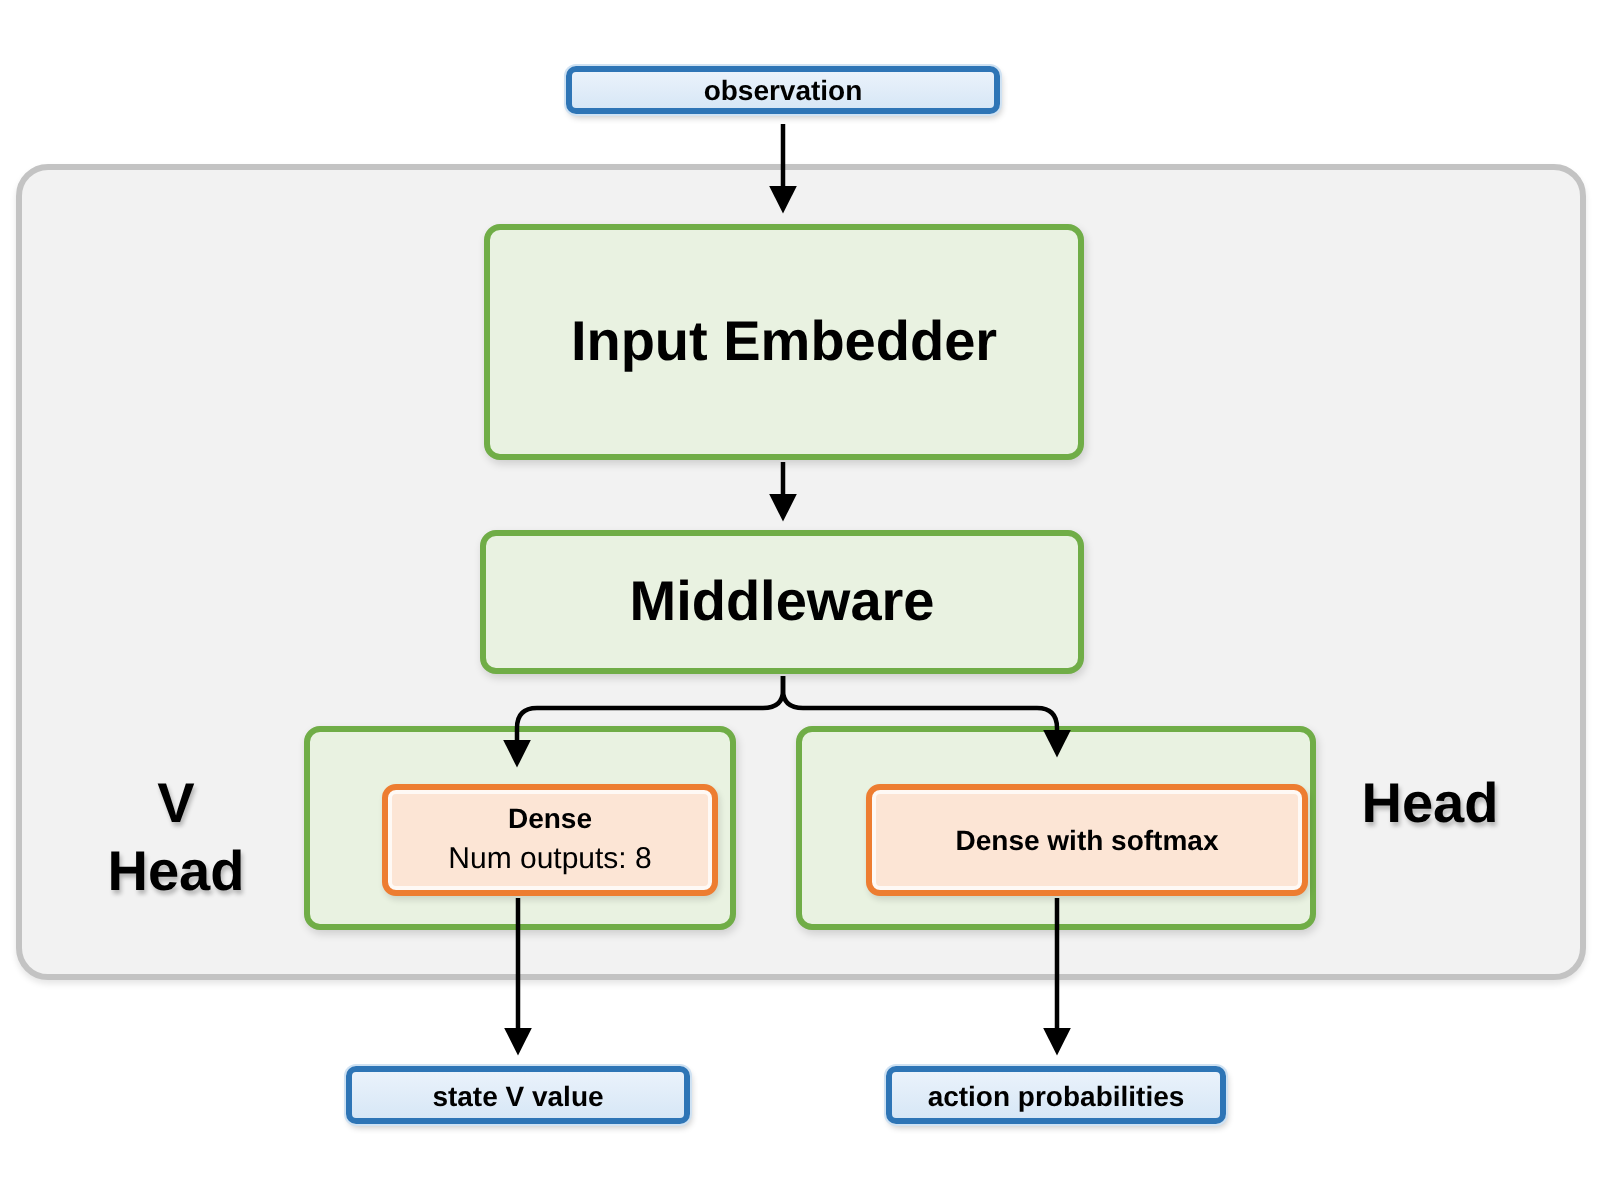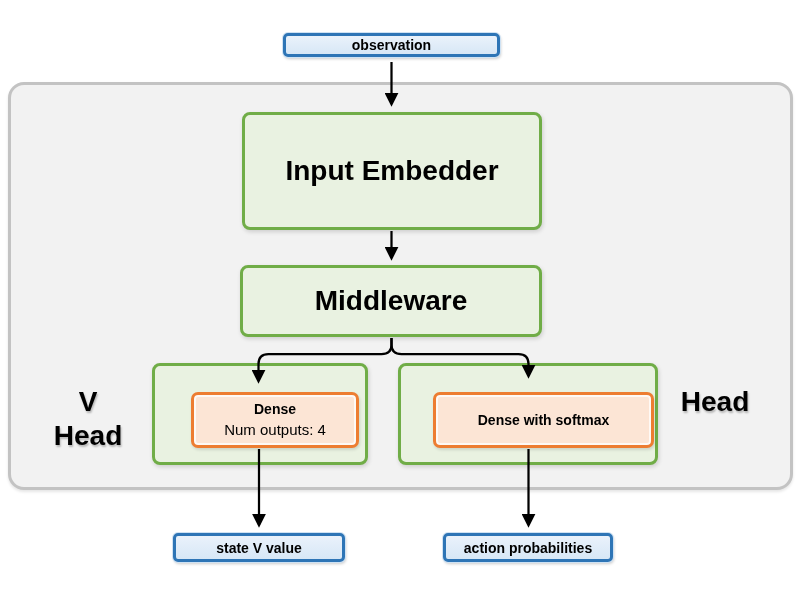--- a/index.html
+++ b/index.html
@@ -96,21 +96,21 @@
     <span>Input Embedder</span>
   </div>
 
   <div class="abs green-box green-middleware">
     <span>Middleware</span>
   </div>
 
   <div class="abs green-box green-vhead"></div>
   <div class="abs orange-box orange-dense">
     <span class="o-title">Dense</span>
-    <span class="o-subtitle">Num outputs: 4</span>
+    <span class="o-subtitle">Num outputs: 8</span>
   </div>
 
   <div class="abs green-box green-policyhead"></div>
   <div class="abs orange-box orange-softmax">
     <span class="o-title">Dense with softmax</span>
   </div>
 
   <div class="abs head-label head-label-v">
     <div>V</div>
     <div>Head</div>

